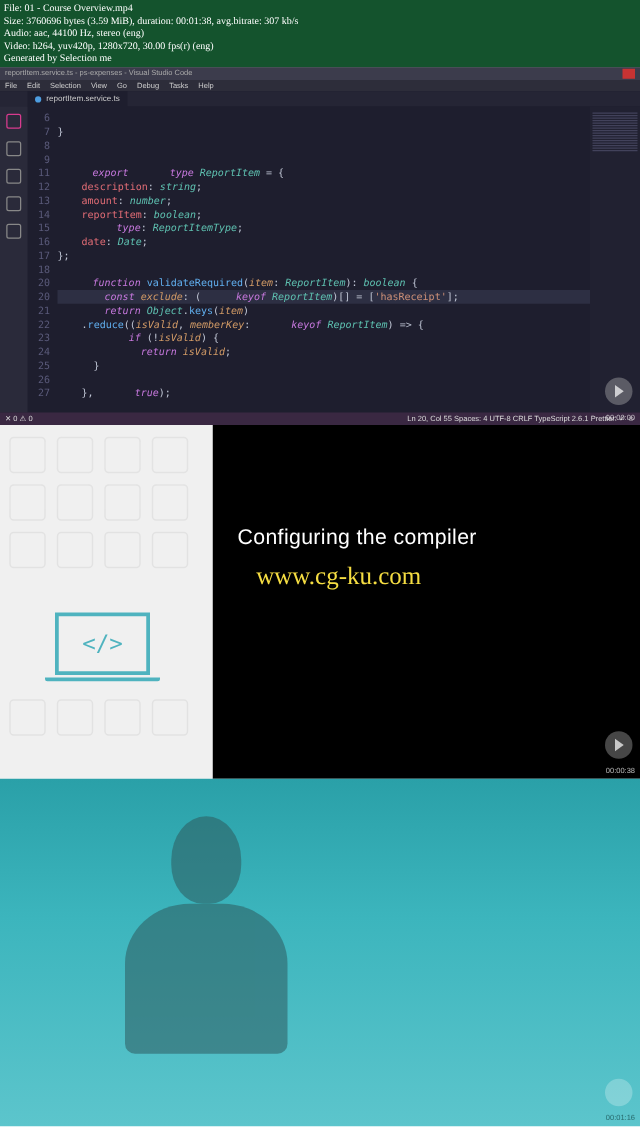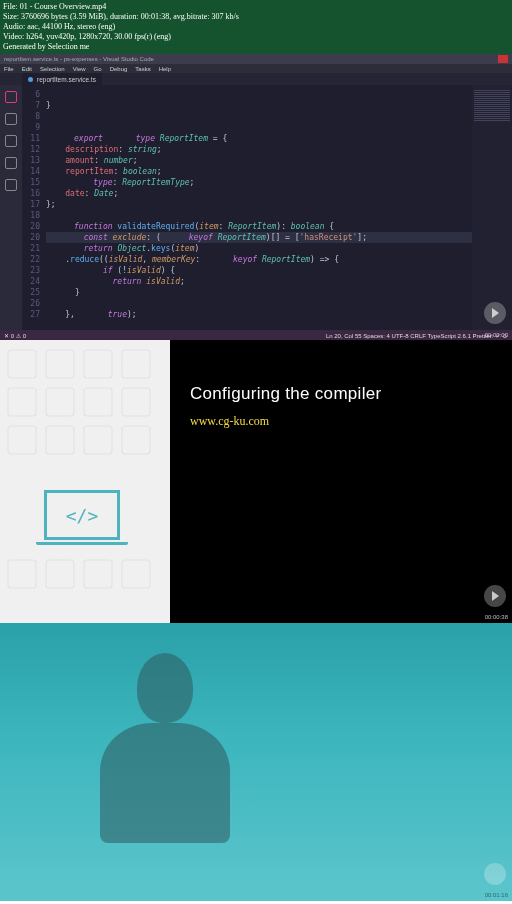--- a/index.html
+++ b/index.html
@@ -36,23 +36,23 @@
   .playcircle { position: absolute; width: 22px; height: 22px; border-radius: 50%; background: rgba(200,200,200,0.35); }
   .playcircle::after { content:''; position:absolute; left:8px; top:6px; border-left:7px solid rgba(255,255,255,0.7); border-top:5px solid transparent; border-bottom:5px solid transparent; }
   .timestamp { position: absolute; font-size: 6px; color: rgba(255,255,255,0.7); }
 
   .slide2 { display: flex; width: 512px; height: 283px; position: relative; }
   .slide2-left { width: 170px; background: #f0f0f0; position: relative; overflow: hidden; }
   .pattern { position: absolute; inset: 0; opacity: 0.5; }
   .laptop { position: absolute; left: 36px; top: 150px; width: 92px; height: 62px; }
   .laptop-screen { width: 76px; height: 50px; border: 3px solid #4fb3bf; margin: 0 auto; display:flex; align-items:center; justify-content:center; font-size: 18px; color:#4fb3bf; font-family: monospace; }
   .laptop-base { width: 92px; height: 3px; background:#4fb3bf; margin-top:2px; border-radius: 0 0 2px 2px; }
-  .slide2-right { flex: 1; background: #000; display: flex; flex-direction: column; padding: 44px 10px 0 20px; }
+  .slide2-right { flex: 1; background: #000; display: flex; flex-direction: column; padding: 80px 10px 0 20px; }
   .slide2-title { color: #fff; font-size: 17px; font-weight: 300; letter-spacing: 0.3px; margin-bottom: 10px; }
-  .slide2-url { color: #f5dd42; font-size: 12px; font-family: Georgia, serif; font-weight: 500; }
+  .slide2-url { color: #f5dd42; font-size: 20px; font-family: Georgia, serif; font-weight: 500; margin-left: 15px; }
 
   .slide3 { width: 512px; height: 278px; background: linear-gradient(#2aa0a8, #3cb5bd 40%, #5cc5cc); position: relative; overflow: hidden; }
   .speaker { position: absolute; left: 40px; top: 20px; width: 250px; height: 250px; opacity: 0.55; }
   .head { width: 56px; height: 70px; background: #2e5a5e; border-radius: 50% 50% 45% 45%; margin: 0 auto; position: relative; top: 10px; }
   .torso { width: 130px; height: 120px; background: #2e5a5e; border-radius: 40% 40% 8px 8px; margin: 10px auto 0; }
   .ctrlbtn { position: absolute; width: 22px; height: 22px; border-radius:50%; background: rgba(255,255,255,0.25); }
 
   .footer { width: 512px; height: 8px; background: #fff; }
 </style>
 </head>

